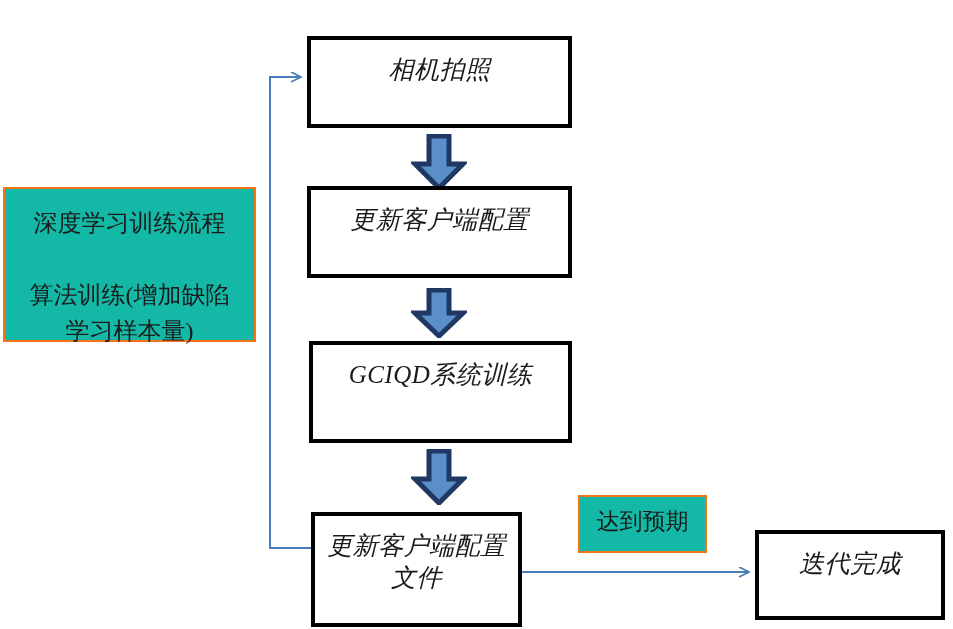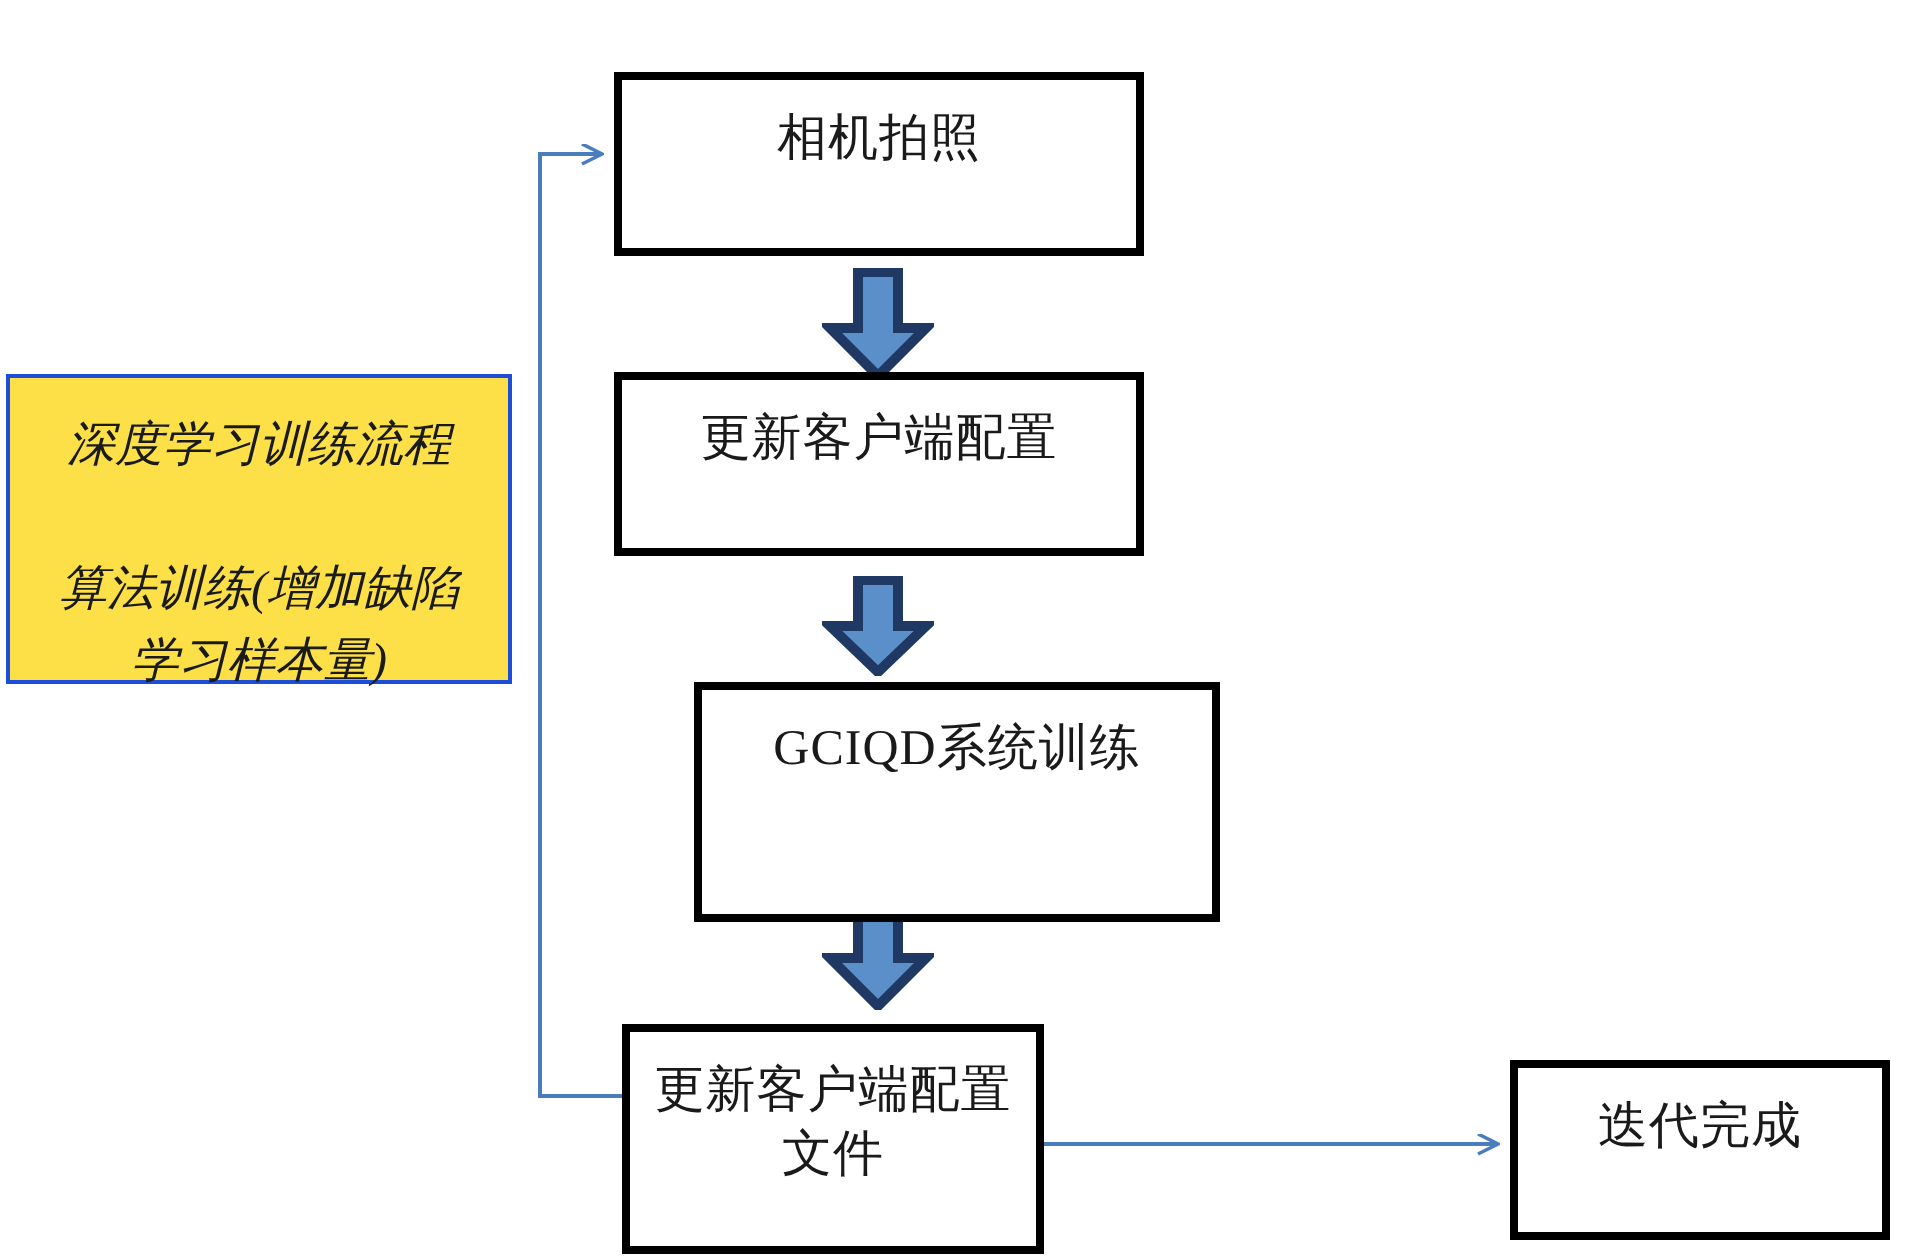--- a/index.html
+++ b/index.html
@@ -31,33 +31,33 @@
   }
   .proc-box .box-label {
     display: block;
     width: 100%;
     padding-top: 14px;
     font-size: 25px;
     line-height: 1.28;
     color: #1a1a1a;
     white-space: pre-line;
     letter-spacing: 0.5px;
+    font-style: italic;
   }
 
   
   .note-box {
     position: absolute;
     box-sizing: border-box;
-    background: #fde047;
-    border: 2px solid #1d4ed8;
+    background: #14b8a6;
+    border: 2px solid #f97316;
     display: flex;
     justify-content: center;
     align-items: flex-start;
     text-align: center;
-    font-style: italic;
   }
   .note-box .box-label {
     display: block;
     width: 100%;
     font-size: 24px;
     line-height: 1.5;
     color: #1a1a1a;
     white-space: pre-line;
   }
   #note-training .box-label { padding-top: 16px; }
@@ -129,27 +129,30 @@
   </div>
 
   <div class="proc-box" id="box-capture" style="left:307px; top:36px; width:265px; height:92px;">
     <span class="box-label">相机拍照</span>
   </div>
 
   <div class="proc-box" id="box-annotate" style="left:307px; top:186px; width:265px; height:92px;">
     <span class="box-label">更新客户端配置</span>
   </div>
 
-  <div class="proc-box" id="box-system-train" style="left:309px; top:341px; width:263px; height:120px;margin-left:38px;">
+  <div class="proc-box" id="box-system-train" style="left:309px; top:341px; width:263px; height:102px;">
     <span class="box-label">GCIQD系统训练</span>
   </div>
 
   <div class="proc-box" id="box-update-config" style="left:311px; top:512px; width:211px; height:115px;justify-content:center;">
     <span class="box-label">更新客户端配置
 文件</span>
   </div>
 
+  <div class="note-box" id="label-expected" style="left:578px; top:495px; width:129px; height:58px;">
+    <span class="box-label">达到预期</span>
+  </div>
 
   <div class="proc-box" id="box-iteration-done" style="left:755px; top:530px; width:190px; height:90px;">
     <span class="box-label">迭代完成</span>
   </div>
 
 </div>
 
 </body></html>

